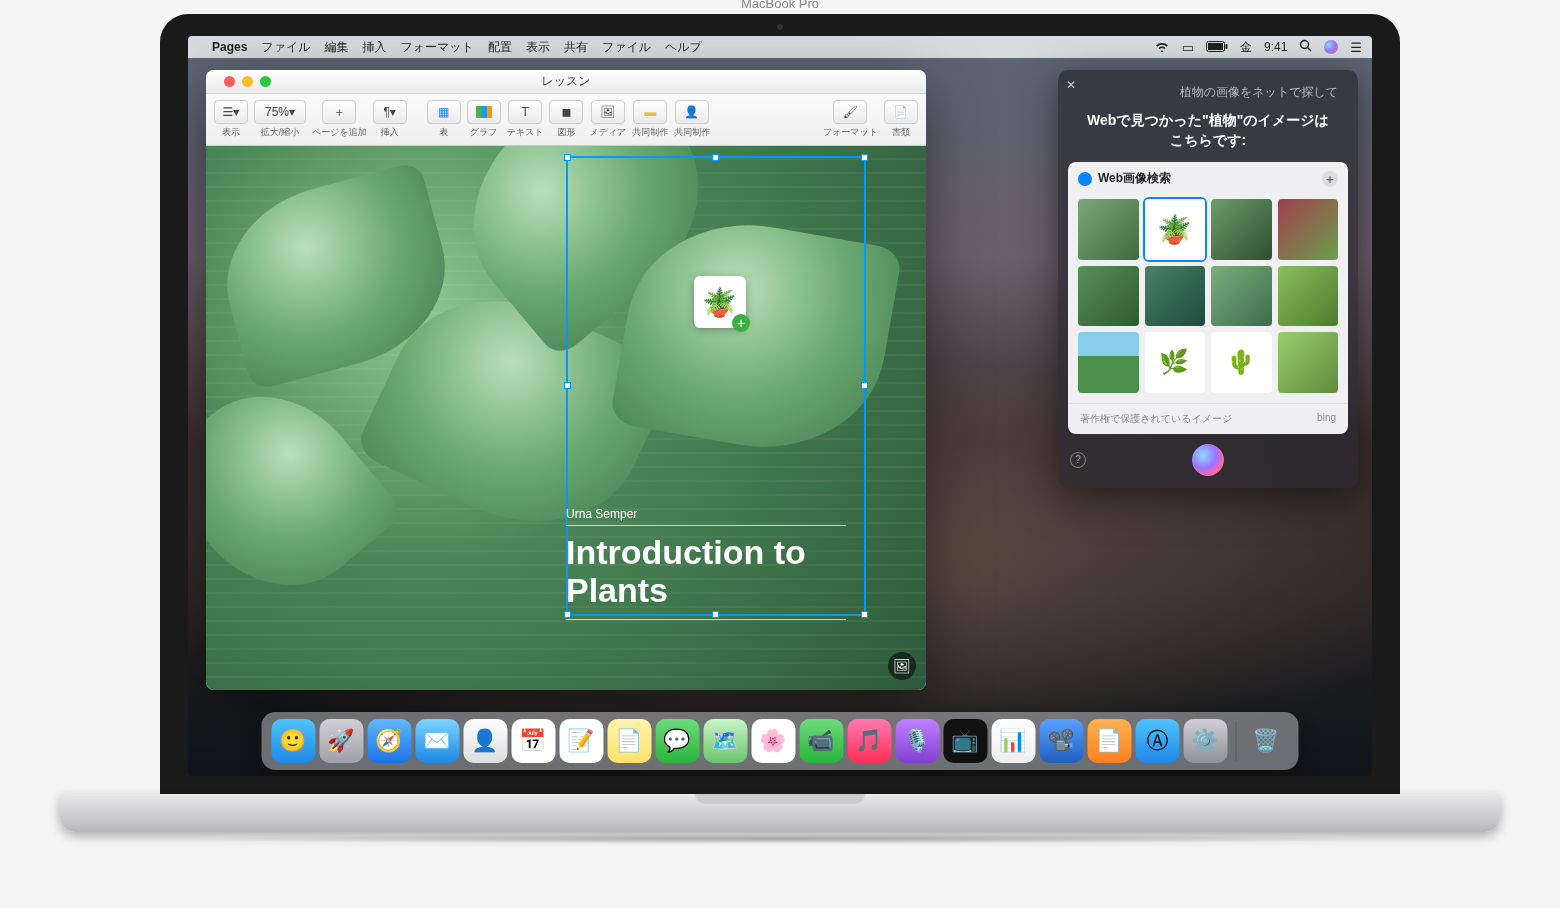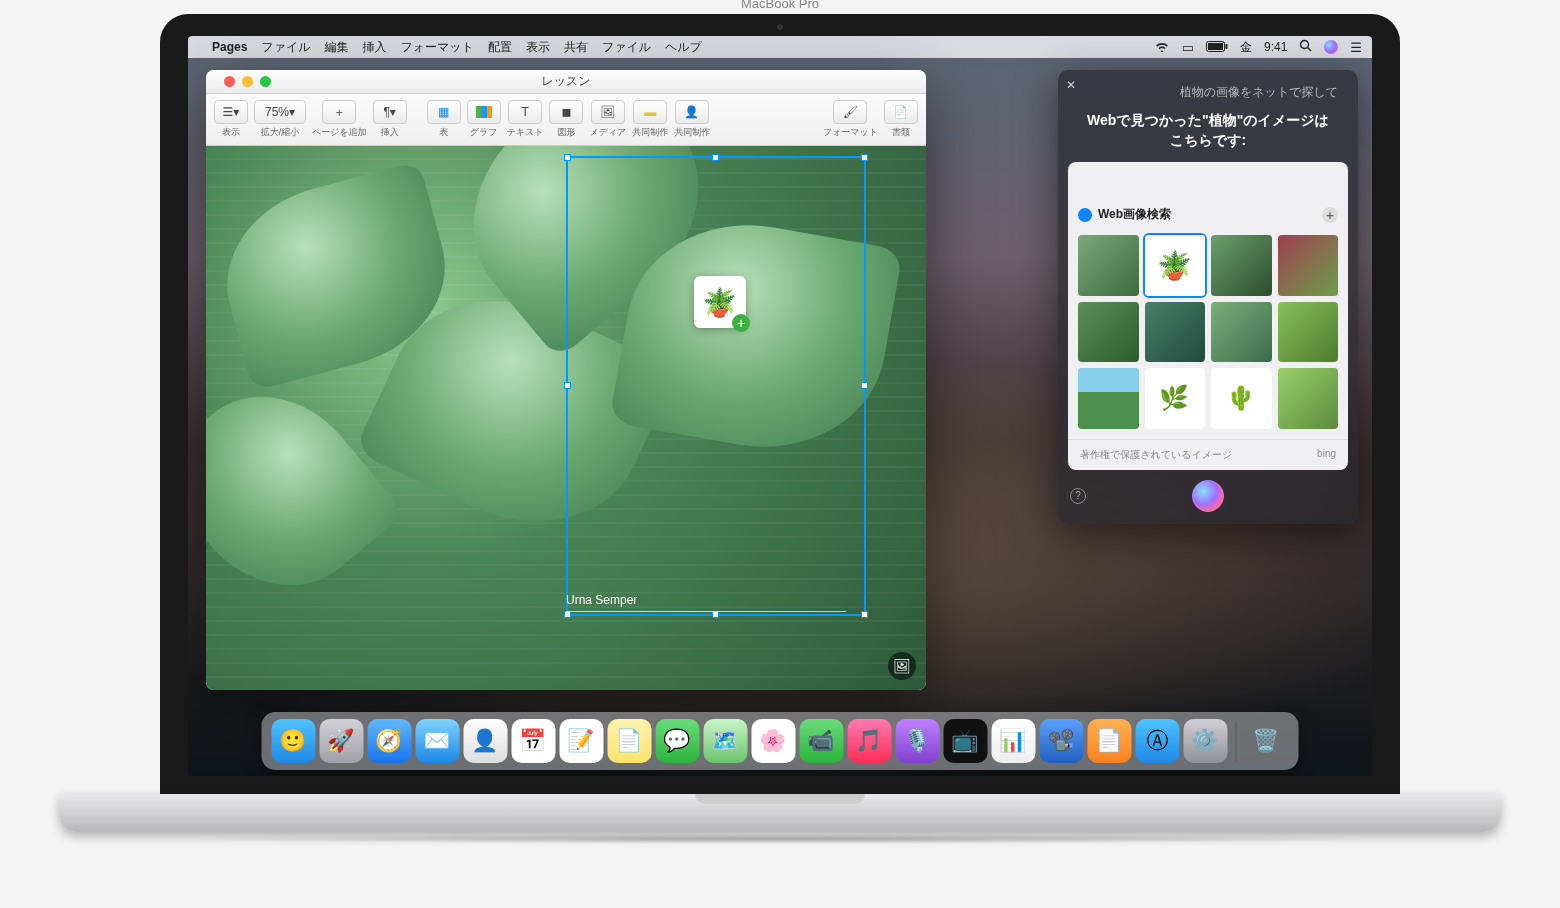--- a/index.html
+++ b/index.html
@@ -127,21 +127,21 @@
 .siri-panel{
   position:absolute; top:34px; right:14px; width:300px;
   background:rgba(40,40,45,.7); border-radius:10px;
   box-shadow:0 10px 40px rgba(0,0,0,.5);
   color:#fff; padding-bottom:10px;
 }
 .siri-close{position:absolute;top:8px;left:8px;width:16px;height:16px;color:#ccc;font-size:12px;}
 .siri-query{font-size:12px;color:#bbb;text-align:right;padding:14px 20px 6px;}
 .siri-response{font-size:14px;font-weight:600;text-align:center;padding:4px 24px 12px;line-height:1.4;}
 .siri-card{margin:0 10px;background:rgba(245,245,248,.98);border-radius:8px;overflow:hidden;color:#222;}
-.card-head{display:flex;align-items:center;padding:8px 10px;font-size:12px;font-weight:600;margin-top:36px;}
+.card-head{display:flex;align-items:center;padding:8px 10px;font-size:12px;font-weight:600;}
 .card-head .globe{width:14px;height:14px;background:#0a84ff;border-radius:50%;margin-right:6px;}
 .card-head .add{margin-left:auto;width:16px;height:16px;border-radius:50%;background:#ddd;color:#666;font-size:12px;line-height:16px;text-align:center;}
 .img-grid{display:grid;grid-template-columns:repeat(4,1fr);gap:6px;padding:4px 10px 10px;}
 .img-cell{aspect-ratio:1;border-radius:4px;background:#d5e8d5;position:relative;overflow:hidden;}
 .img-cell.sel{outline:2.5px solid #0a84ff;}
 .img-cell::after{content:"";position:absolute;inset:0;background:var(--bg,linear-gradient(135deg,#6a9f6a,#3d6b3d));}
 .card-link{padding:10px 12px;font-size:12px;border-top:1px solid #e0e0e0;display:flex;align-items:center;}
 .card-link .chev{margin-left:auto;color:#aaa;}
 .card-foot{padding:8px 12px;font-size:10px;color:#888;border-top:1px solid #e0e0e0;display:flex;}
 .card-foot .bing{margin-left:auto;}
@@ -306,20 +306,21 @@
             <div class="sel-handle br"></div>
           </div>
 
           <div class="drop-thumb">
             <span style="font-size:28px;">🪴</span>
             <div class="plus-badge">+</div>
           </div>
 
           <div class="doc-text">
             <div class="doc-author">Urna Semper</div>
+            <div class="doc-title">Introduction to Plants</div>
           </div>
 
           <div class="img-fab">🖼</div>
         </div>
       </div>
 
       <div class="siri-panel">
         <div class="siri-close">✕</div>
         <div class="siri-query">植物の画像をネットで探して</div>
         <div class="siri-response">Webで見つかった"植物"のイメージはこちらです:</div>

